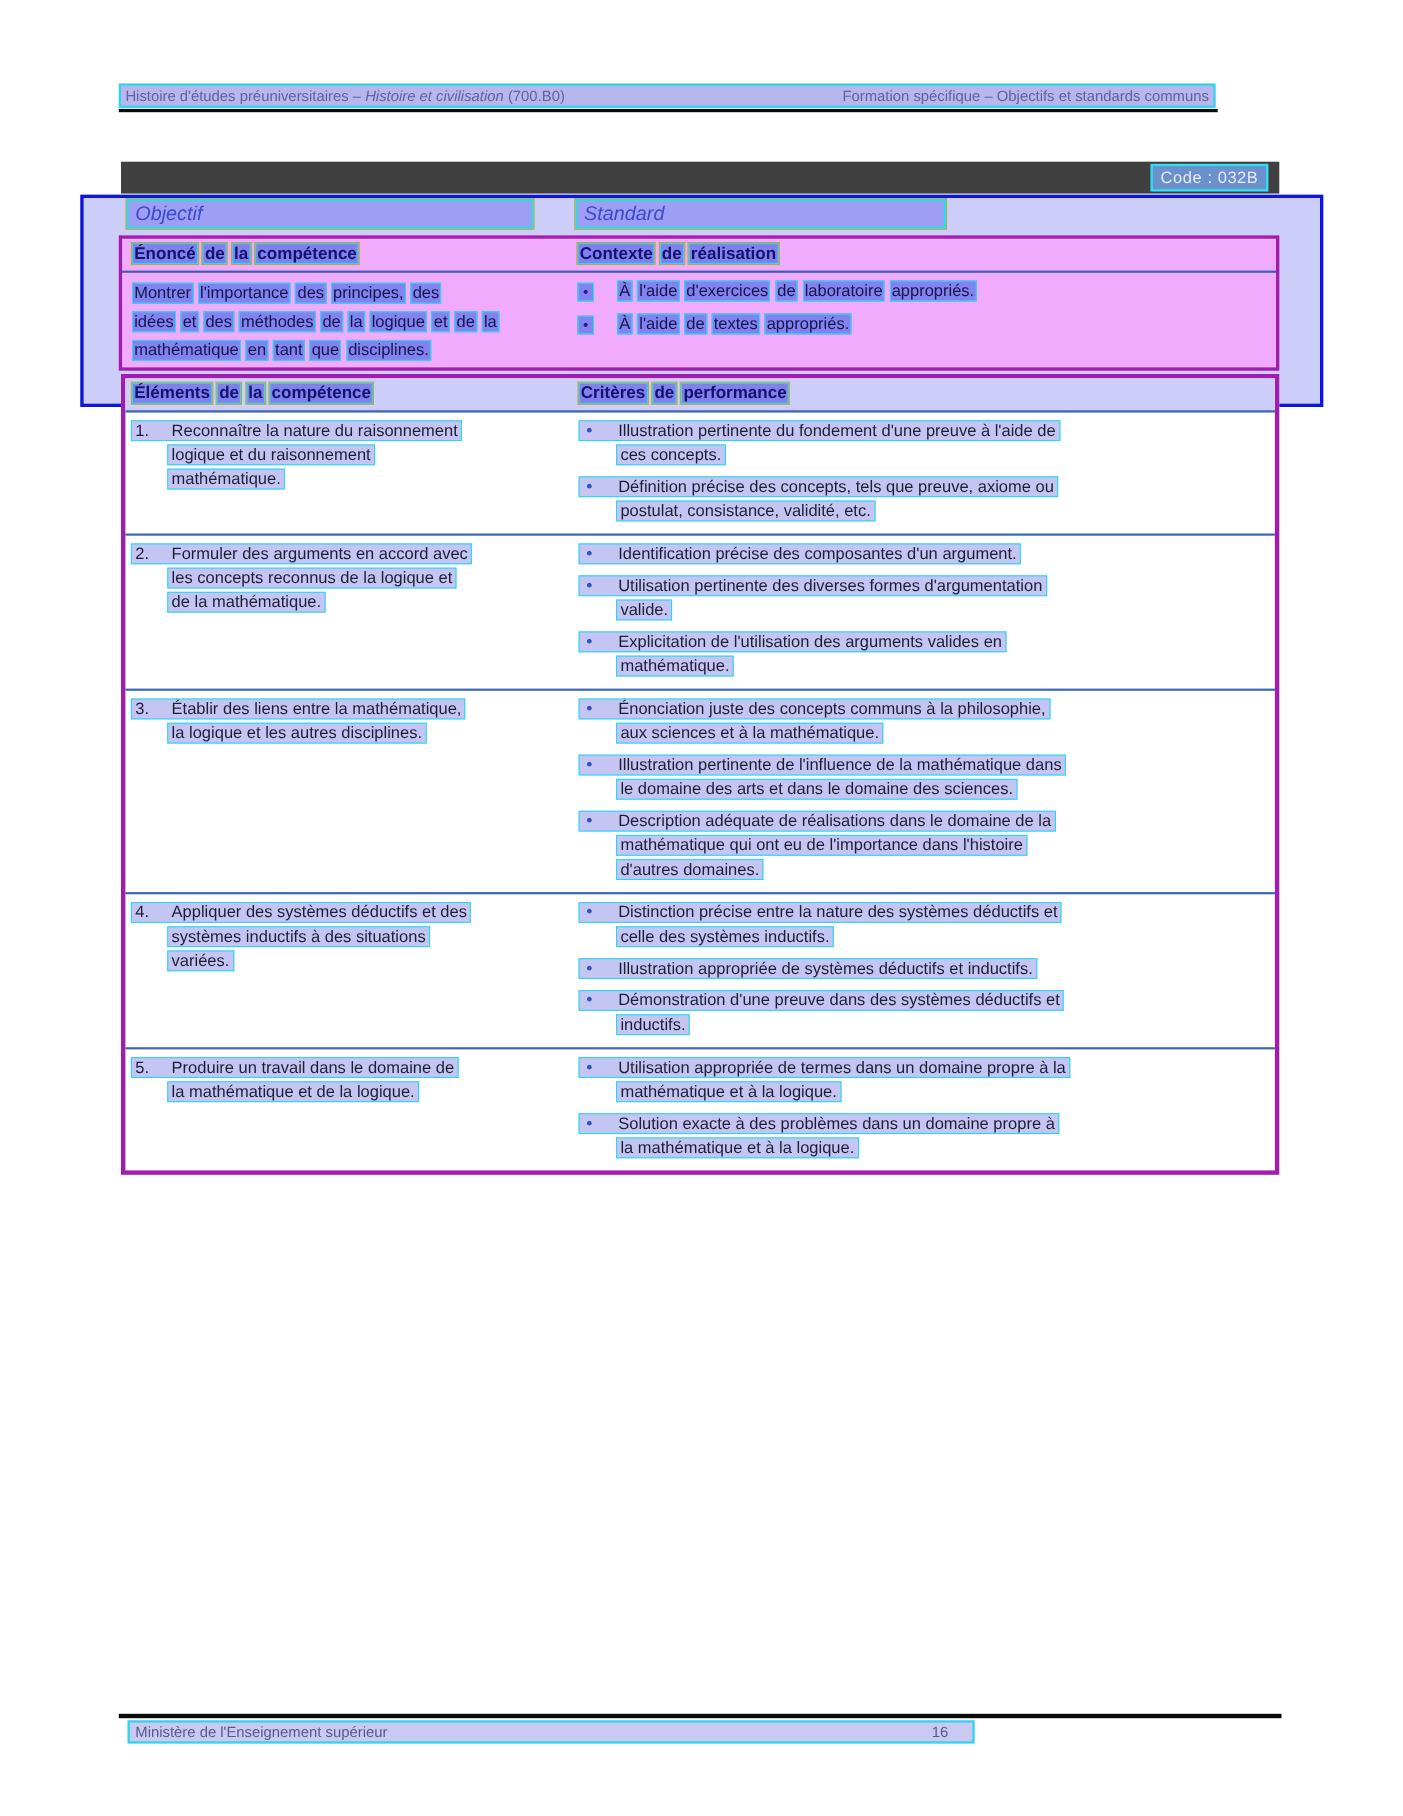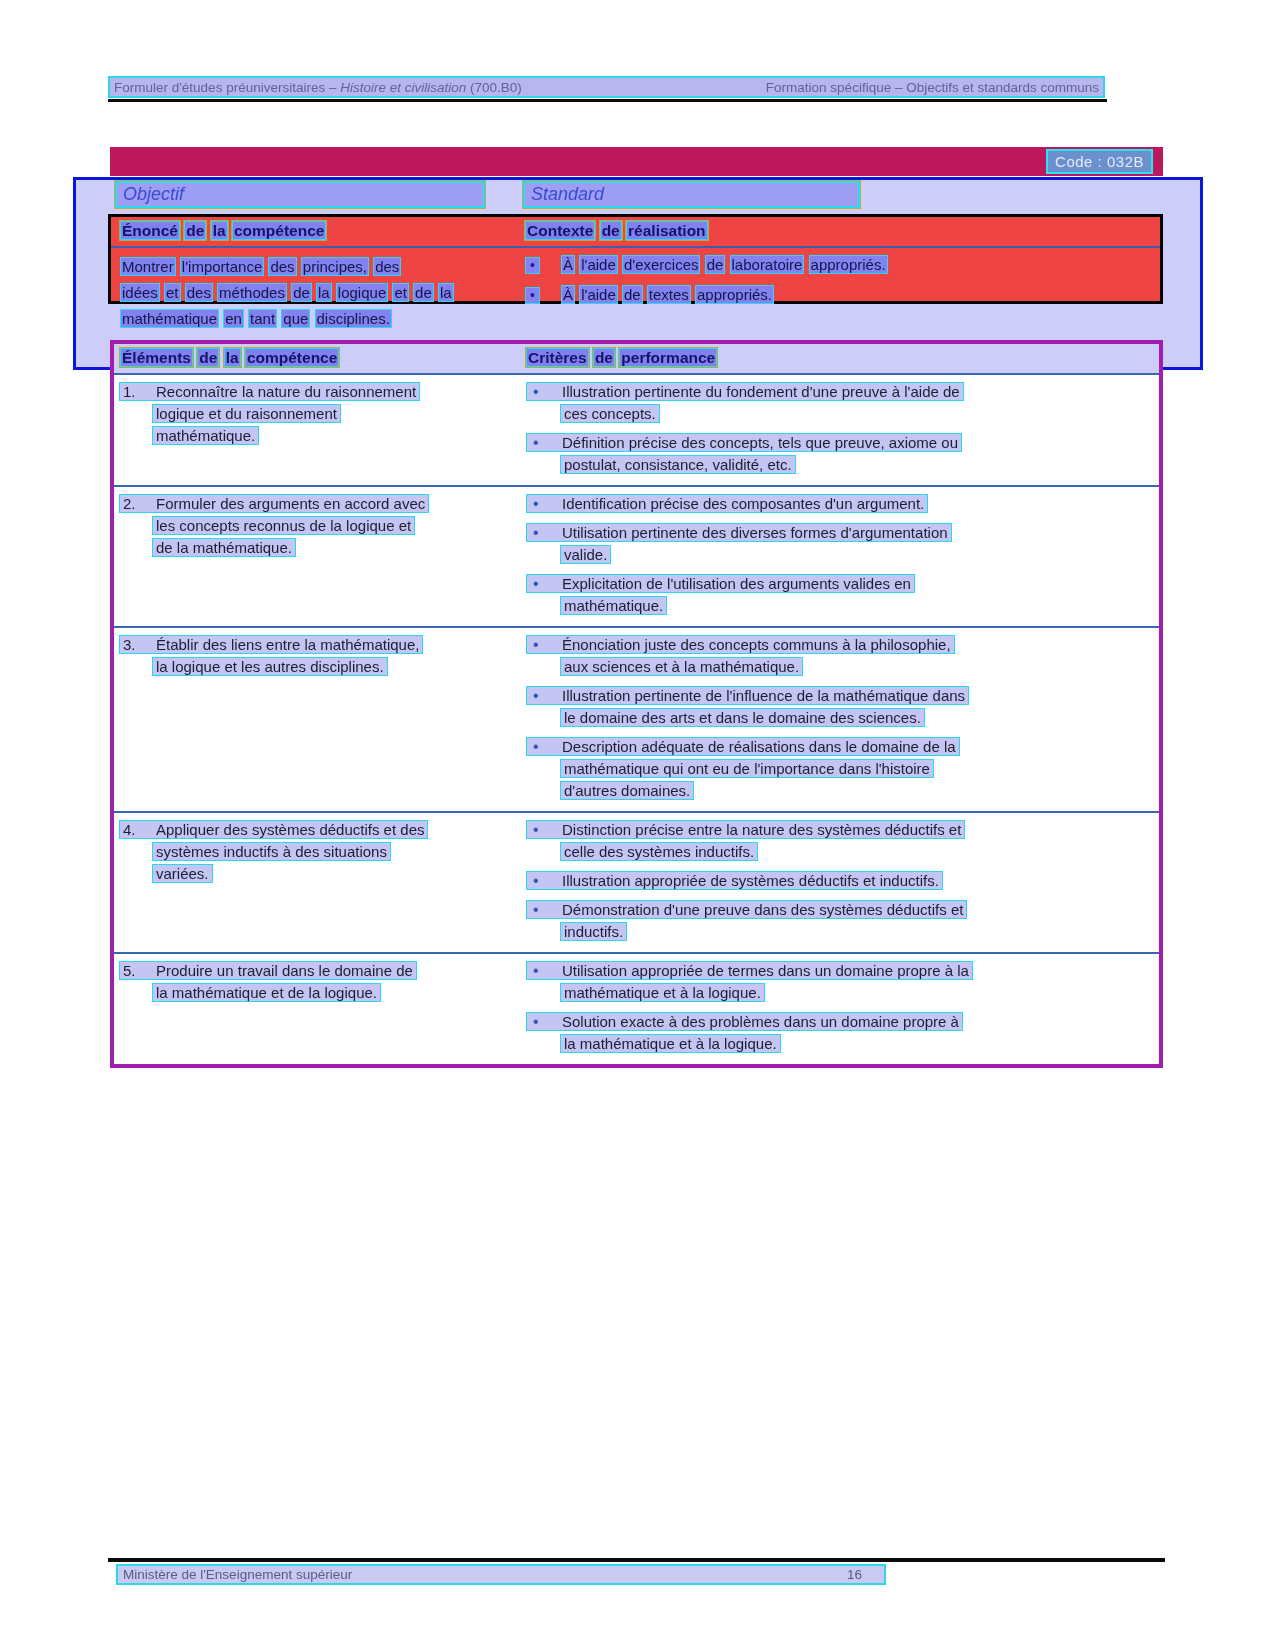--- a/index.html
+++ b/index.html
@@ -15,21 +15,21 @@
     background:#b7b7ee; border:2px solid #2ad8ee;
     display:flex; justify-content:space-between; align-items:center;
     padding:0 4px; font-size:13.5px; color:#62629b; white-space:nowrap;
   }
   .header-band .it { font-style:italic; }
   .black-rule { position:absolute; left:108px; top:99px; width:999px; height:3px; background:#0b0b0b; }
 
   
   .code-bar {
     position:absolute; left:110px; top:147px; width:1053px; height:29px;
-    background:#be185d; display:flex; justify-content:flex-end; align-items:center;
+    background:#404040; display:flex; justify-content:flex-end; align-items:center;
     padding-right:10px;
   }
   .code-badge {
     border:2px solid #2ae4f4; background:#6b91cd; color:#e8e8ff;
     font-size:15px; padding:0 7px; line-height:21px; letter-spacing:.5px;
   }
 
   
   .outer-block {
     position:absolute; left:73px; top:177px; width:1130px; height:193px;
@@ -40,22 +40,22 @@
     position:absolute; top:181px; height:27px;
     background:#9e9ef4; border:2px solid #25dcf2; outline:1px solid #bfae3e;
     font-size:18px; font-weight:normal; font-style:italic; color:#3a4ad0;
     padding-left:6px; line-height:23px;
   }
   .obj-box { left:115px; width:370px; }
   .std-box { left:523px; width:337px; }
 
   
   .red-box {
-    position:absolute; left:108px; top:214px; width:1055px; height:90px;
-    background:#ef4444; border:3px solid #000000;
+    position:absolute; left:108px; top:214px; width:1055px; height:123px;
+    background:#f0abfc; border:3px solid #a21caf;
   }
   .red-head { position:relative; height:31px; border-bottom:2px solid #3a5fb0; }
   .red-head .hdr { position:absolute; top:5px; font-size:15.5px; font-weight:bold; color:#13136b; }
   .hdr-enonce { left:9px; }
   .hdr-contexte { left:414px; }
   .red-body { position:relative; height:79px; font-size:15px; color:#15154a; }
   .enonce-text { position:absolute; left:9px; top:6px; width:440px; line-height:26px; }
   .ctx-list { position:absolute; left:414px; top:4px; width:620px; }
   .ctx-item { position:relative; padding-left:36px; line-height:26px; margin-bottom:4px; }
   .bullet-box {
@@ -104,21 +104,21 @@
     display:flex; justify-content:space-between; align-items:center;
     padding:0 22px 0 5px; font-size:13.5px; color:#5a5a88; white-space:nowrap;
   }
 </style>
 </head>
 <body>
 
 <div class="page">
 
   <div class="header-band">
-    <span><span>Formuler d'études préuniversitaires – </span><span class="it">Histoire et civilisation</span><span> (700.B0)</span></span>
+    <span><span>Histoire d'études préuniversitaires – </span><span class="it">Histoire et civilisation</span><span> (700.B0)</span></span>
     <span>Formation spécifique – Objectifs et standards communs</span>
   </div>
   <div class="black-rule"></div>
 
   <div class="code-bar">
     <span class="code-badge">Code : 032B</span>
   </div>
 
   <div class="outer-block"></div>
 

